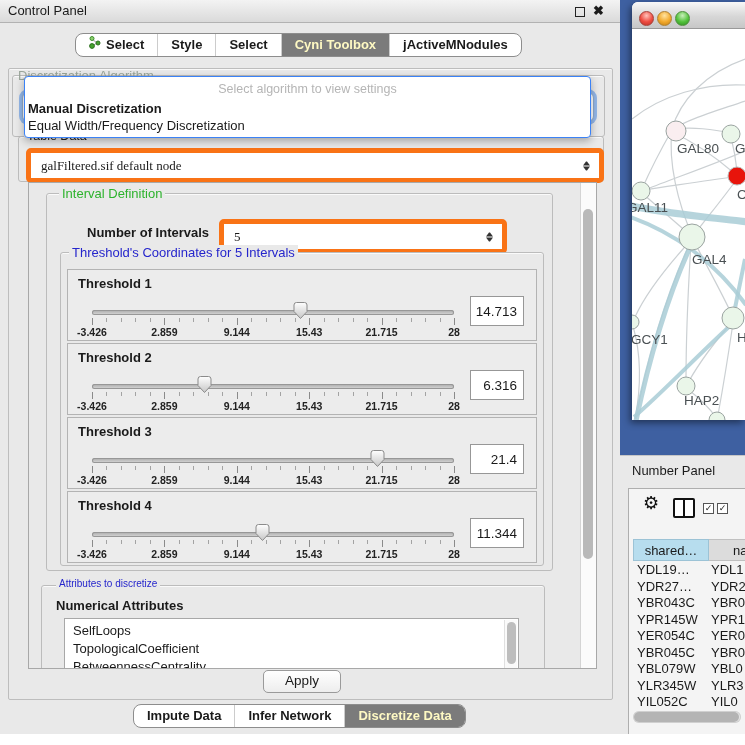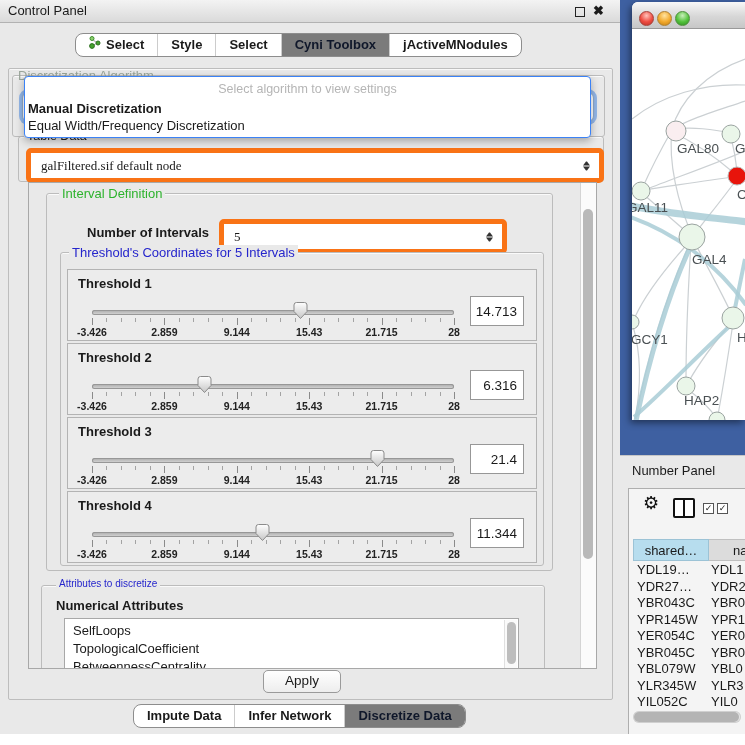--- a/index.html
+++ b/index.html
@@ -9,21 +9,21 @@
   
   #titlebar{left:0;top:0;width:620px;height:22px;background:linear-gradient(#f3f3f3,#dadada);
             border-bottom:1px solid #b2b2b2;}
   #cp-title{left:8px;top:0;line-height:22px;font-size:13px;}
   #float-btn{left:575px;top:7px;width:8px;height:8px;border:1.5px solid #222;}
   #close-btn{left:593px;top:3px;font-size:13px;font-weight:bold;}
   .segctl{display:flex;background:#fff;border:1px solid #8d8d8d;border-radius:8px;
           overflow:hidden;height:22px;font-size:13px;font-weight:bold;}
   .seg{line-height:22px;padding:0 13px;border-left:1px solid #cccccc;display:flex;align-items:center;gap:5px;}
   .seg:first-child{border-left:none;}
-  .seg.sel{background:#7b7b7b;color:#0f172a;}
+  .seg.sel{background:#7b7b7b;color:#fef9c3;}
   #top-tabs{left:75px;top:33px;}
   #bottom-tabs{left:133px;top:704px;}
   #outer-panel{left:8px;top:68px;width:603px;height:630px;border:1px solid #bdbdbd;
                border-radius:2px;background:#e9e9e9;box-shadow:inset 0 1px 0 #f8f8f8;}
   .etched{border:1px solid #bcbcbc;border-radius:3px;box-shadow:inset 0 1px 0 #fafafa;}
   .grouplabel{position:absolute;font-size:12.5px;background:#e9e9e9;padding:0 3px;white-space:nowrap;}
   #algo-group{left:12px;top:75px;width:591px;height:60px;}
   #algo-label{left:18px;top:68px;font-size:13px;color:#99a599;}
   #algo-combo{left:22px;top:92px;width:570px;height:28px;background:#fff;border:1px solid #8fa9c9;
               border-radius:6px;box-shadow:0 0 0 3px rgba(110,160,230,.7);}

